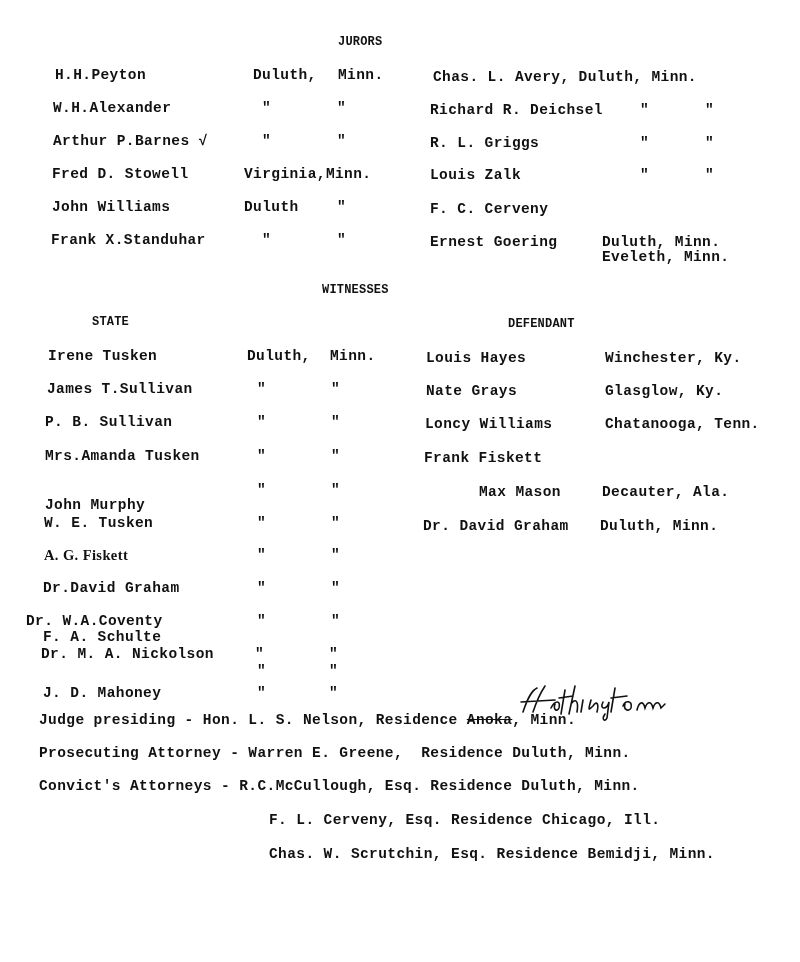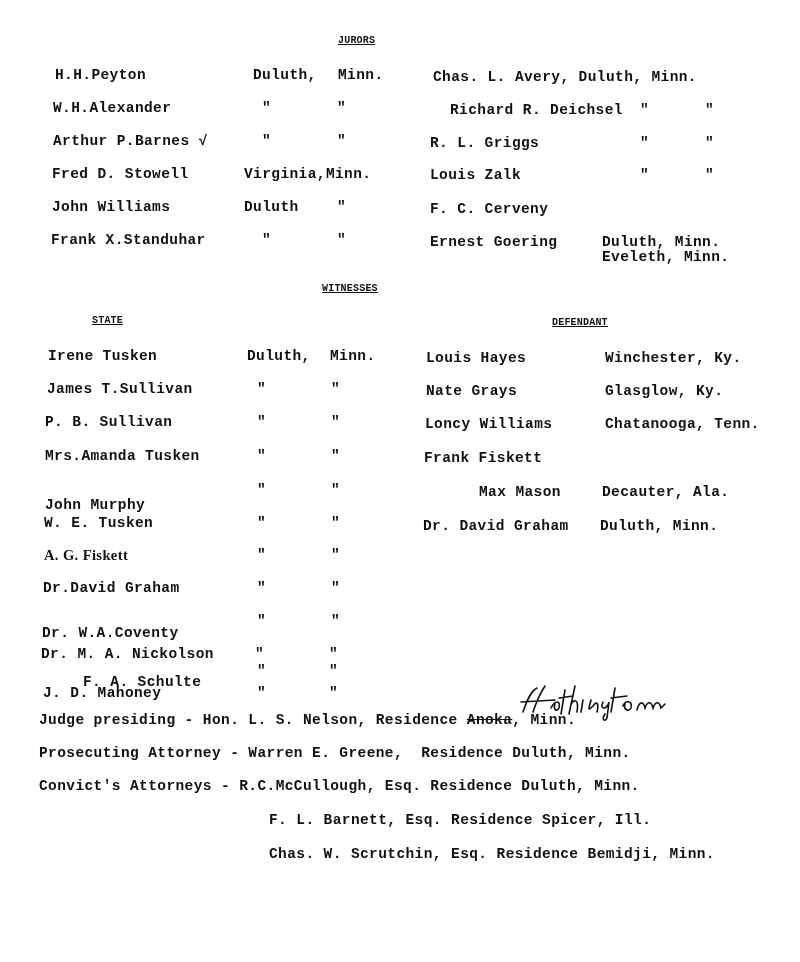--- a/index.html
+++ b/index.html
@@ -1,19 +1,19 @@
 <!DOCTYPE html>
 <html><head>
 <meta charset="utf-8">
 <style>
   html, body { margin: 0; padding: 0; background: #ffffff; }
   body { width: 800px; height: 962px; position: relative; overflow: hidden;
          font-family: "Liberation Mono", "DejaVu Sans Mono", monospace; color: #111; }
   .t { position: absolute; white-space: pre; font-size: 14.5px; font-weight: bold; letter-spacing: 0.4px; line-height: 18px; }
-  .h { position: absolute; white-space: pre; font-size: 10px; font-weight: bold; letter-spacing: 0.2px; text-decoration: underline; }
+  .h { position: absolute; white-space: pre; font-size: 12px; font-weight: bold; letter-spacing: 0.2px; }
   .sig { position: absolute; left: 515px; top: 682px; width: 180px; height: 40px; }
   .strike { text-decoration: line-through; text-align: right; }
 </style>
 </head>
 <body>
 
 <div class="h" style="left:338px;top:35px;">JURORS</div>
 
 <div>
   <div class="t" style="left:55px;top:66px;">H.H.Peyton</div>
@@ -36,42 +36,42 @@
   <div class="t" style="left:337px;top:198px;">"</div>
 
   <div class="t" style="left:51px;top:231px;">Frank X.Standuhar</div>
   <div class="t" style="left:262px;top:231px;">"</div>
   <div class="t" style="left:337px;top:231px;">"</div>
 </div>
 
 <div>
   <div class="t" style="left:433px;top:68px;">Chas. L. Avery, Duluth, Minn.</div>
 
-  <div class="t" style="left:430px;top:101px;margin-left:20px;">Richard R. Deichsel</div>
+  <div class="t" style="left:430px;top:101px;">Richard R. Deichsel</div>
   <div class="t" style="left:640px;top:101px;">"</div>
   <div class="t" style="left:705px;top:101px;">"</div>
 
   <div class="t" style="left:430px;top:134px;">R. L. Griggs</div>
   <div class="t" style="left:640px;top:134px;">"</div>
   <div class="t" style="left:705px;top:134px;">"</div>
 
   <div class="t" style="left:430px;top:166px;">Louis Zalk</div>
   <div class="t" style="left:640px;top:166px;">"</div>
   <div class="t" style="left:705px;top:166px;">"</div>
 
   <div class="t" style="left:430px;top:200px;">F. C. Cerveny</div>
   <div class="t" style="left:602px;top:200px;margin-top:48px;">Eveleth, Minn.</div>
 
   <div class="t" style="left:430px;top:233px;">Ernest Goering</div>
   <div class="t" style="left:602px;top:233px;">Duluth, Minn.</div>
 </div>
 
 <div class="h" style="left:322px;top:283px;">WITNESSES</div>
 <div class="h" style="left:92px;top:315px;">STATE</div>
-<div class="h" style="left:552px;top:317px;">DEFENDANT</div>
+<div class="h" style="left:508px;top:317px;">DEFENDANT</div>
 
 <div>
   <div class="t" style="left:48px;top:347px;">Irene Tusken</div>
   <div class="t" style="left:247px;top:347px;">Duluth,</div>
   <div class="t" style="left:330px;top:347px;">Minn.</div>
 
   <div class="t" style="left:47px;top:380px;">James T.Sullivan</div>
   <div class="t" style="left:257px;top:380px;">"</div>
   <div class="t" style="left:331px;top:380px;">"</div>
 
@@ -92,29 +92,29 @@
   <div class="t" style="left:331px;top:514px;">"</div>
 
   <div class="t" style="left:44px;top:546px;font-family:Liberation Serif, serif;">A. G. Fiskett</div>
   <div class="t" style="left:257px;top:546px;">"</div>
   <div class="t" style="left:331px;top:546px;">"</div>
 
   <div class="t" style="left:43px;top:579px;">Dr.David Graham</div>
   <div class="t" style="left:257px;top:579px;">"</div>
   <div class="t" style="left:331px;top:579px;">"</div>
 
-  <div class="t" style="left:42px;top:612px;margin-top:12px;">Dr. W.A.Coventy</div>
+  <div class="t" style="left:26px;top:612px;">Dr. W.A.Coventy</div>
   <div class="t" style="left:257px;top:612px;">"</div>
   <div class="t" style="left:331px;top:612px;">"</div>
 
   <div class="t" style="left:41px;top:645px;">Dr. M. A. Nickolson</div>
   <div class="t" style="left:255px;top:645px;">"</div>
   <div class="t" style="left:329px;top:645px;">"</div>
 
-  <div class="t" style="left:43px;top:673px;margin-left:40px;">F. A. Schulte</div>
+  <div class="t" style="left:43px;top:628px;">F. A. Schulte</div>
   <div class="t" style="left:257px;top:662px;">"</div>
   <div class="t" style="left:329px;top:662px;">"</div>
 
   <div class="t" style="left:43px;top:684px;">J. D. Mahoney</div>
   <div class="t" style="left:257px;top:684px;">"</div>
   <div class="t" style="left:329px;top:684px;">"</div>
 </div>
 
 <div>
   <div class="t" style="left:426px;top:349px;">Louis Hayes</div>
@@ -140,15 +140,15 @@
   <path d="M8 30 C14 12, 18 8, 22 6 M18 30 C22 18, 26 10, 30 4 M6 20 L40 18 M36 26 C40 18, 46 18, 44 26 C42 30, 38 28, 40 22
            M50 8 L46 32 M44 16 L58 14 M60 4 L54 32 M56 22 C60 16, 64 18, 62 30 M68 18 L66 30 M76 18 C74 26, 72 30, 78 24 C82 18, 84 22, 82 30
            M88 20 C84 28, 92 28, 94 20 L92 36 C90 40, 86 38, 90 32 M100 6 L96 30 M96 16 L112 14 M108 24 C110 18, 118 18, 116 26 C114 30, 108 28, 110 22
            M122 28 C124 20, 128 18, 130 26 C132 20, 136 18, 138 26 C140 20, 144 18, 146 26 L150 22" fill="none" stroke="#111" stroke-width="1.6" stroke-linecap="round"></path>
 </svg>
 
 <div>
   <div class="t" style="left:39px;top:711px;"><span>Judge presiding - Hon. L. S. Nelson, Residence </span><span class="strike">Anoka</span><span>, Minn.</span></div>
   <div class="t" style="left:39px;top:744px;">Prosecuting Attorney - Warren E. Greene,  Residence Duluth, Minn.</div>
   <div class="t" style="left:39px;top:777px;">Convict's Attorneys - R.C.McCullough, Esq. Residence Duluth, Minn.</div>
-  <div class="t" style="left:269px;top:811px;">F. L. Barnett, Esq. Residence Spicer, Ill.</div>
+  <div class="t" style="left:269px;top:811px;">F. L. Cerveny, Esq. Residence Chicago, Ill.</div>
   <div class="t" style="left:269px;top:845px;">Chas. W. Scrutchin, Esq. Residence Bemidji, Minn.</div>
 </div>
 
 </body></html>

